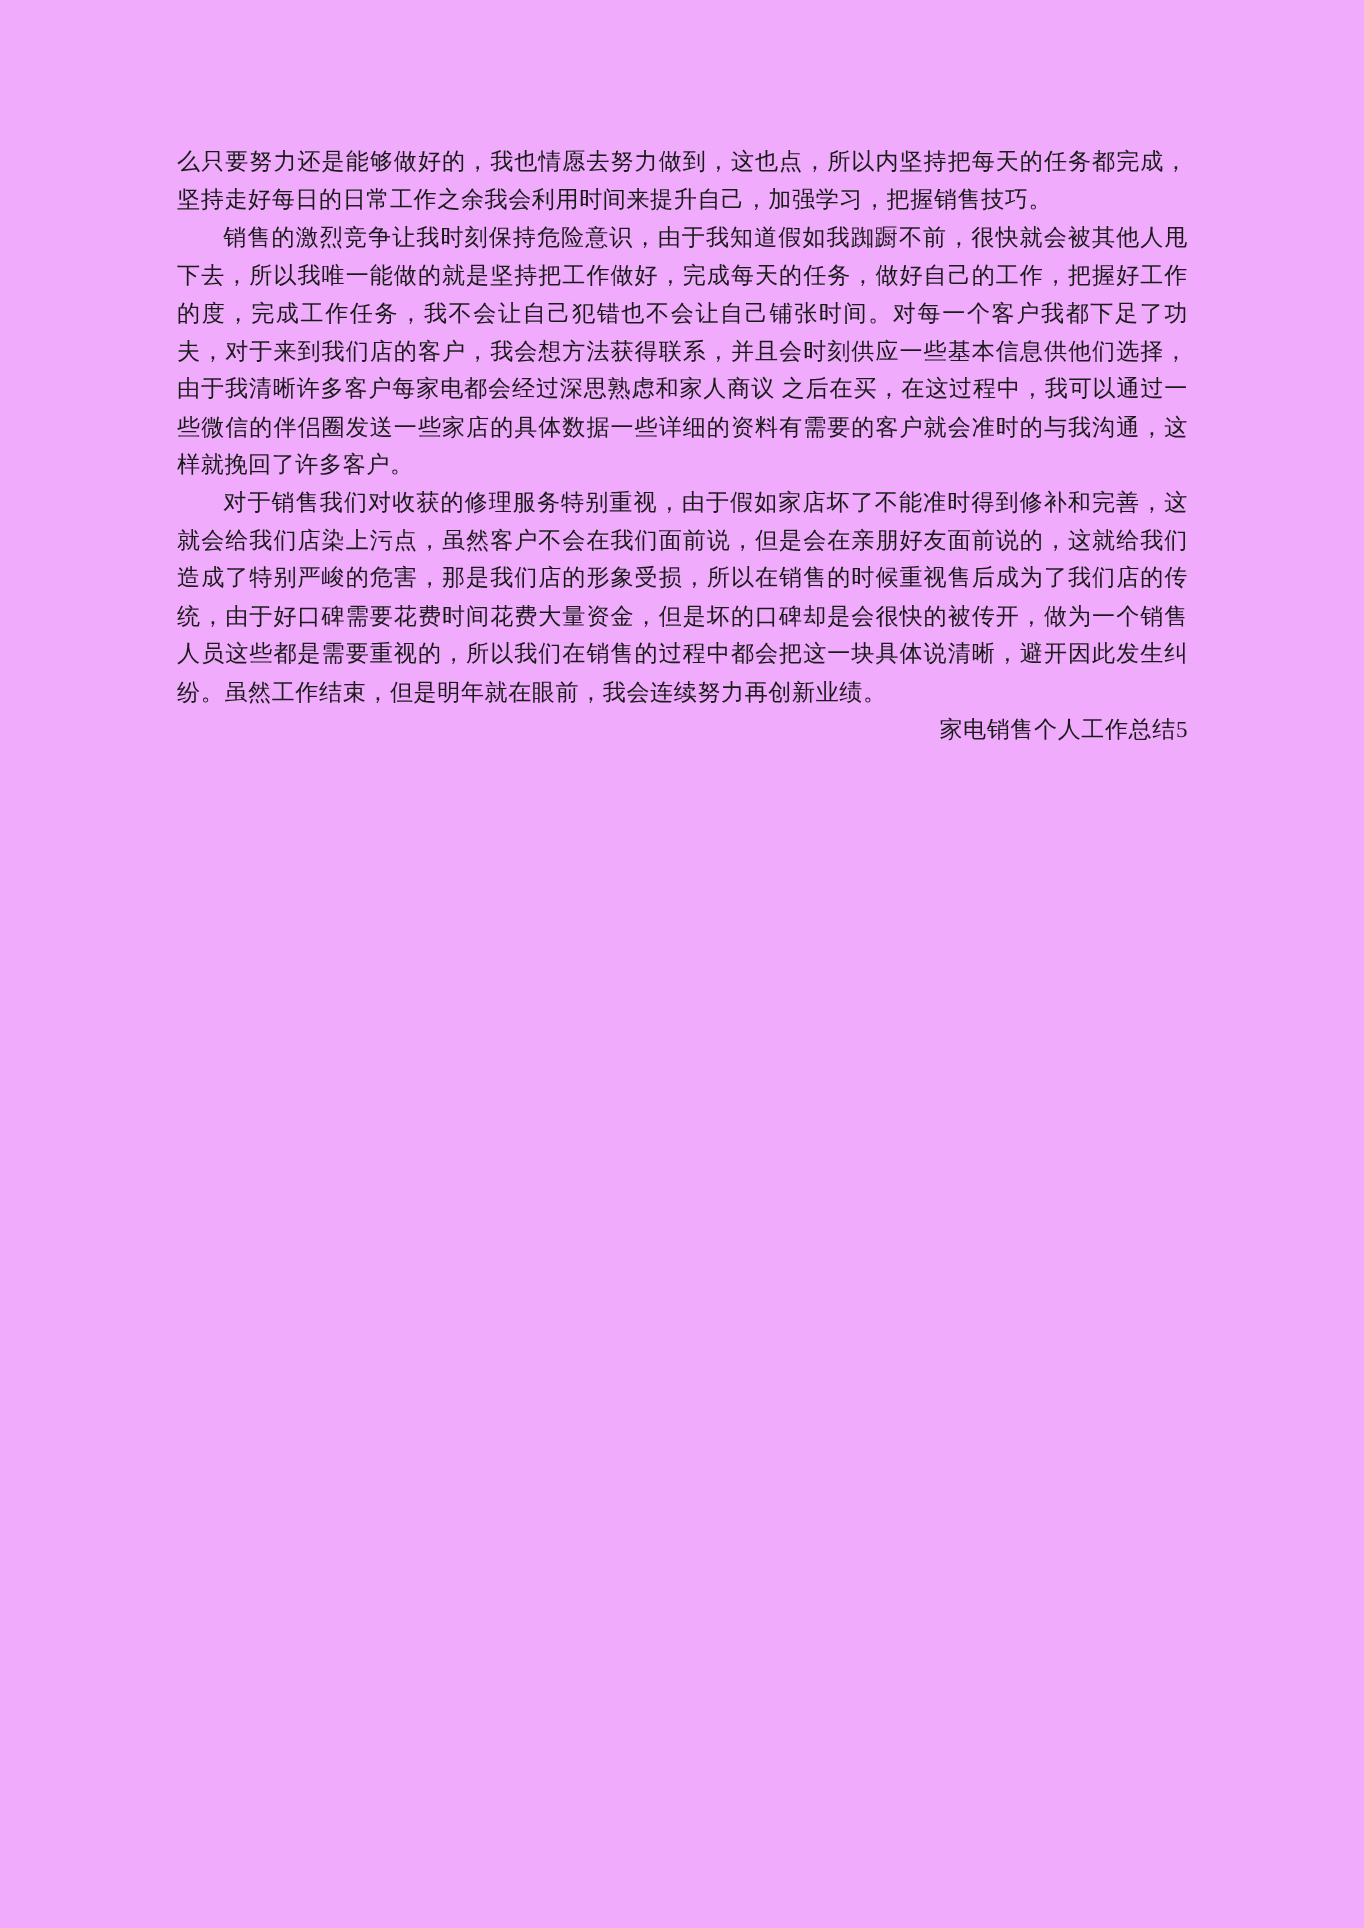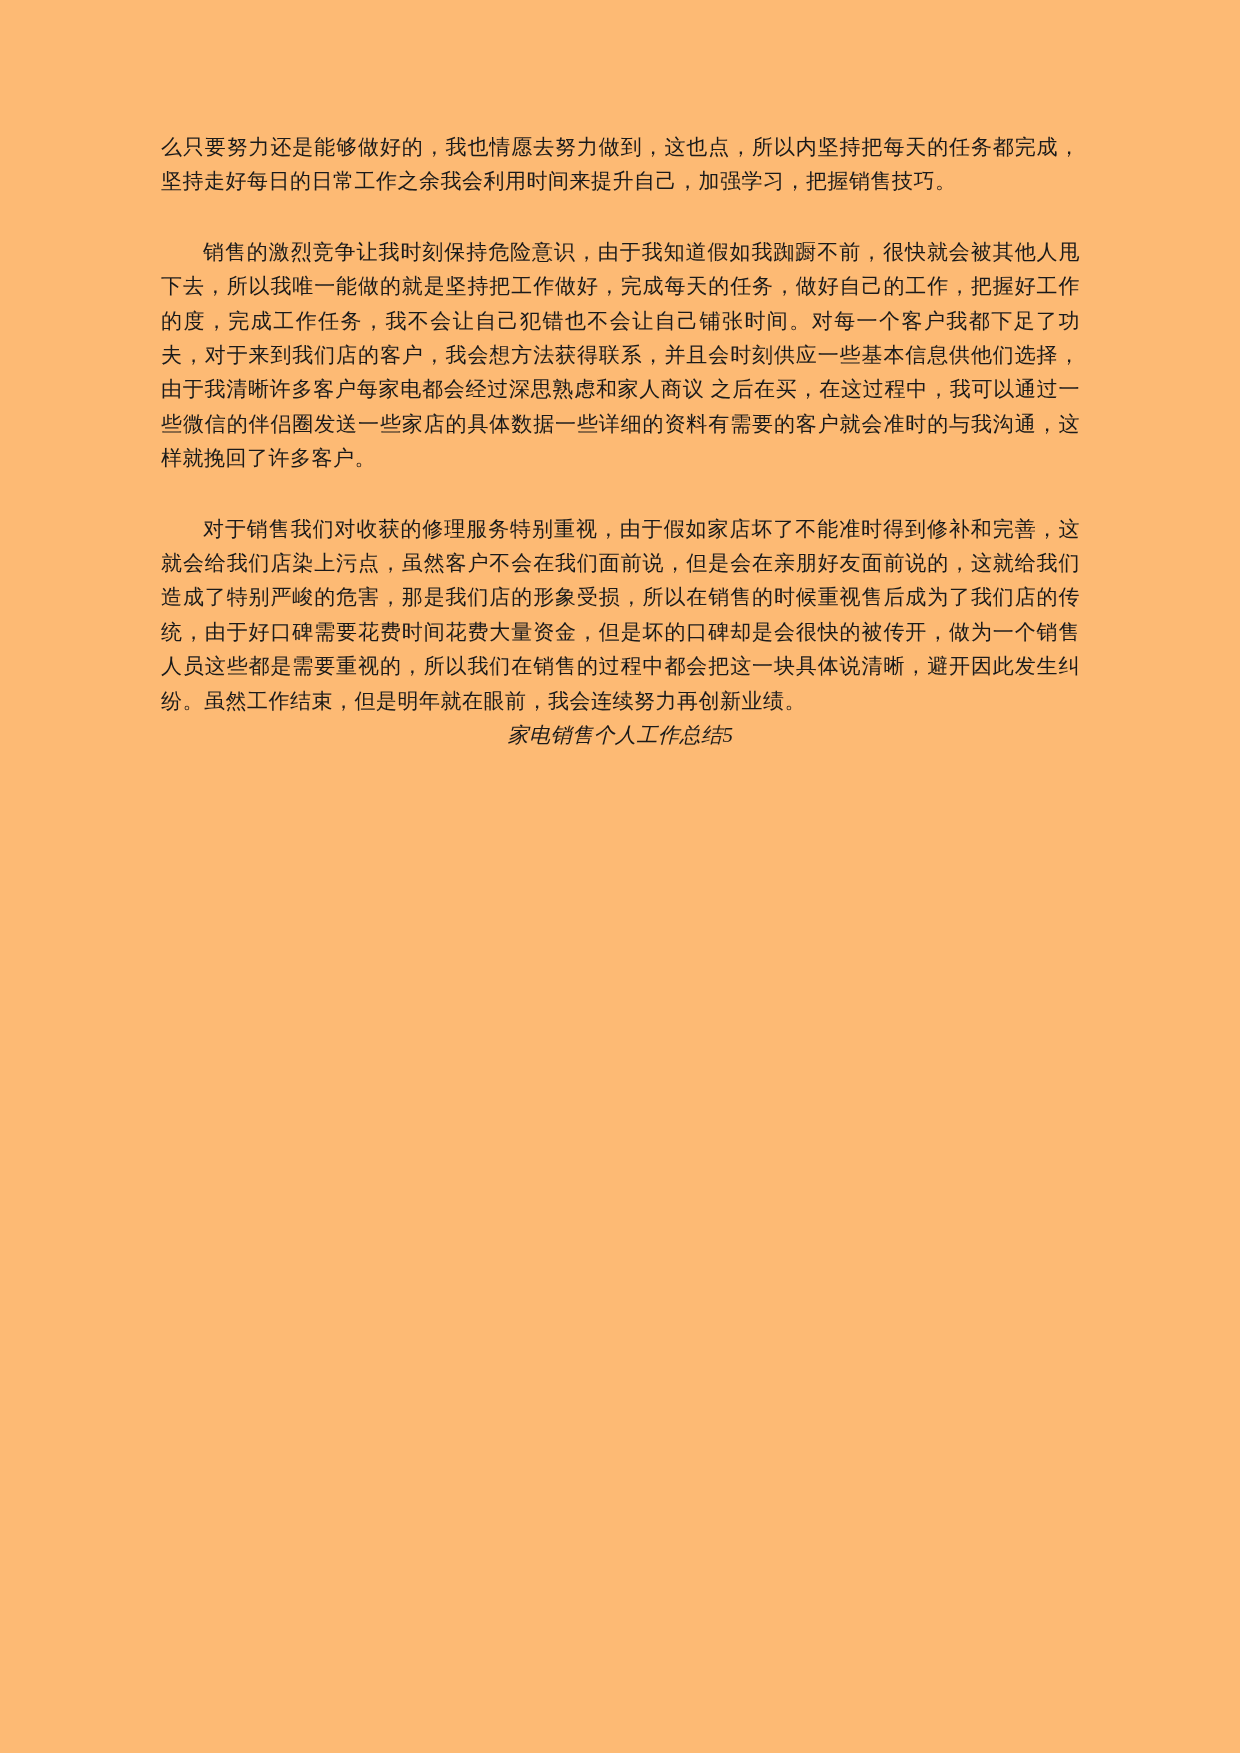--- a/index.html
+++ b/index.html
@@ -13,41 +13,39 @@
     font-family: "Liberation Serif", serif;
     color: #1a1a1a;
     position: relative;
     overflow: hidden;
   }
   .page {
     box-sizing: border-box;
     width: 1240px;
     height: 1753px;
     padding: 130px 88px 0 161px;
-    background: #fdba74;
+    background: #f0abfc;
   }
   .doc-body {
     width: 919px;
   }
   .para {
     margin: 0;
     font-size: 21px;
     line-height: 34.4px;
     text-align: justify;
     letter-spacing: 0.5px;
     word-break: break-all;
   }
   .para.indent {
     text-indent: 2em;
-    margin-top: 36px;
   }
   .para.heading {
-    text-align: center;
+    text-align: right;
     text-indent: 0;
-    font-style: italic;
   }
 </style>
 </head>
 <body>
 
 <div class="page">
   <div class="doc-body">
       <p class="para">么只要努力还是能够做好的，我也情愿去努力做到，这也点，所以内坚持把每天的任务都完成，坚持走好每日的日常工作之余我会利用时间来提升自己，加强学习，把握销售技巧。</p>
       <p class="para indent">销售的激烈竞争让我时刻保持危险意识，由于我知道假如我踟蹰不前，很快就会被其他人甩下去，所以我唯一能做的就是坚持把工作做好，完成每天的任务，做好自己的工作，把握好工作的度，完成工作任务，我不会让自己犯错也不会让自己铺张时间。对每一个客户我都下足了功夫，对于来到我们店的客户，我会想方法获得联系，并且会时刻供应一些基本信息供他们选择，由于我清晰许多客户每家电都会经过深思熟虑和家人商议 之后在买，在这过程中，我可以通过一些微信的伴侣圈发送一些家店的具体数据一些详细的资料有需要的客户就会准时的与我沟通，这样就挽回了许多客户。</p>
       <p class="para indent">对于销售我们对收获的修理服务特别重视，由于假如家店坏了不能准时得到修补和完善，这就会给我们店染上污点，虽然客户不会在我们面前说，但是会在亲朋好友面前说的，这就给我们造成了特别严峻的危害，那是我们店的形象受损，所以在销售的时候重视售后成为了我们店的传统，由于好口碑需要花费时间花费大量资金，但是坏的口碑却是会很快的被传开，做为一个销售人员这些都是需要重视的，所以我们在销售的过程中都会把这一块具体说清晰，避开因此发生纠纷。虽然工作结束，但是明年就在眼前，我会连续努力再创新业绩。</p>

